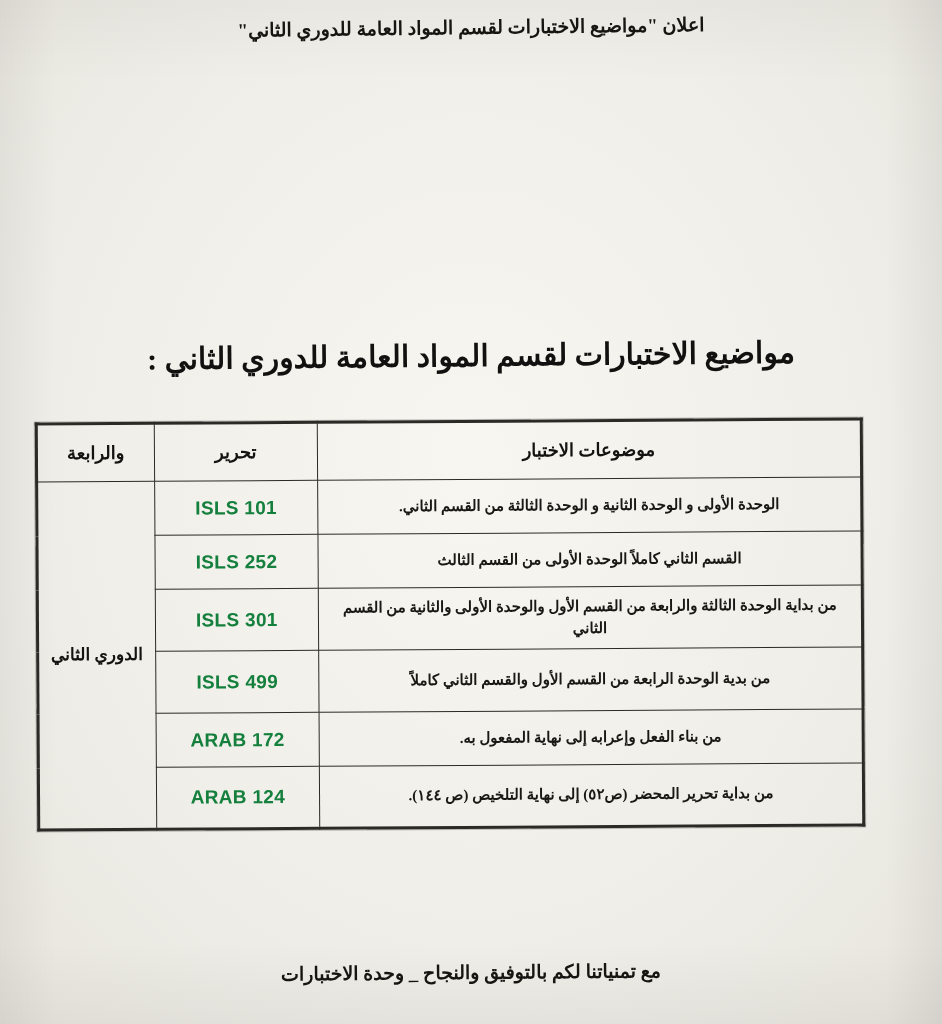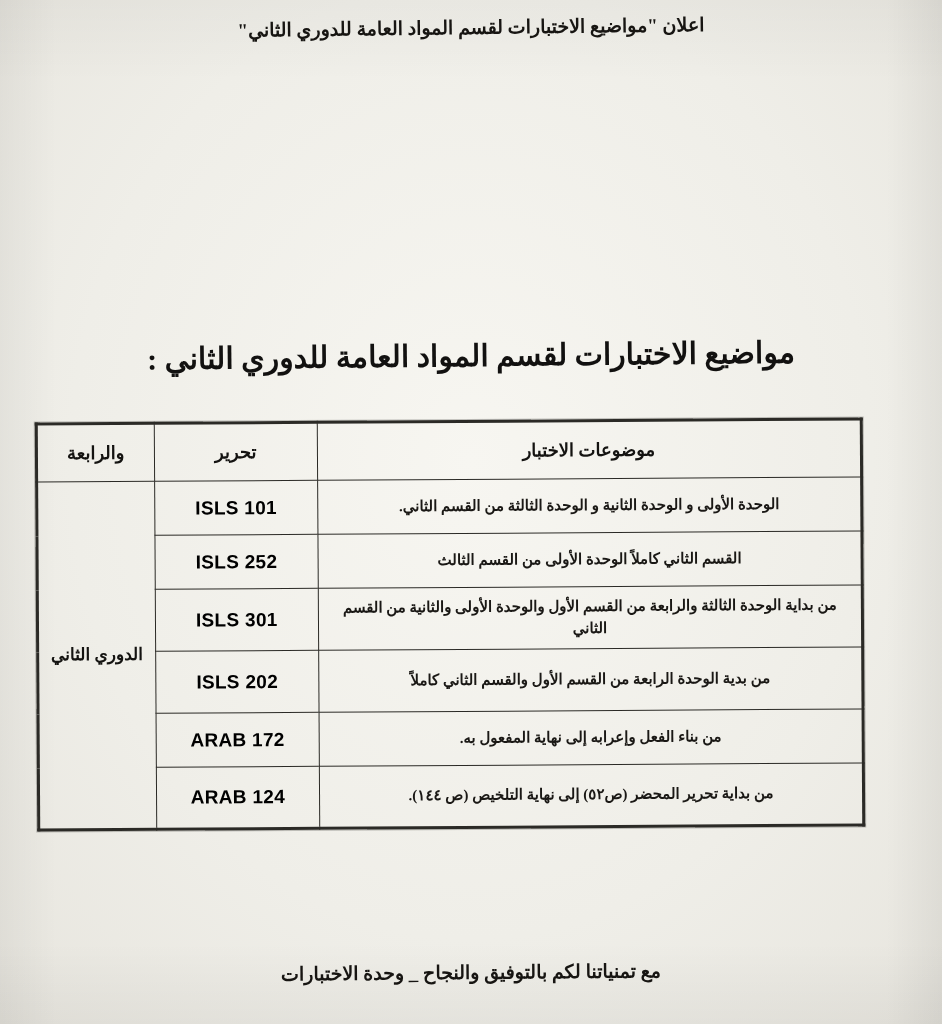--- a/index.html
+++ b/index.html
@@ -106,21 +106,21 @@
     line-height: 1.45;
     font-weight: bold;
     color: #1a1815;
     padding: 8px 12px;
   }
   td.subject {
     font-size: 19px;
     font-weight: bold;
     font-family: "Liberation Sans", sans-serif;
     letter-spacing: 0.3px;
-    color: #000000;
+    color: #15803d;
   }
   td.period {
     font-size: 17px;
     font-weight: bold;
     line-height: 1.6;
     color: #141311;
   }
   tbody tr { height: 54px; }
   tbody tr.tall { height: 62px; }
 
@@ -167,21 +167,21 @@
         <tr>
           <td class="topics">القسم الثاني كاملاً الوحدة الأولى من القسم الثالث</td>
           <td class="subject">ISLS 252</td>
         </tr>
         <tr class="tall">
           <td class="topics">من بداية الوحدة الثالثة والرابعة من القسم الأول والوحدة الأولى والثانية من القسم الثاني</td>
           <td class="subject">ISLS 301</td>
         </tr>
         <tr class="tall">
           <td class="topics">من بدية الوحدة الرابعة من القسم الأول والقسم الثاني كاملاً</td>
-          <td class="subject">ISLS 202</td>
+          <td class="subject">ISLS 499</td>
         </tr>
         <tr>
           <td class="topics">من بناء الفعل وإعرابه إلى نهاية المفعول به.</td>
           <td class="subject">ARAB 172</td>
         </tr>
         <tr class="tall">
           <td class="topics">من بداية تحرير المحضر (ص٥٢) إلى نهاية التلخيص (ص ١٤٤).</td>
           <td class="subject">ARAB 124</td>
         </tr>
       </tbody>

